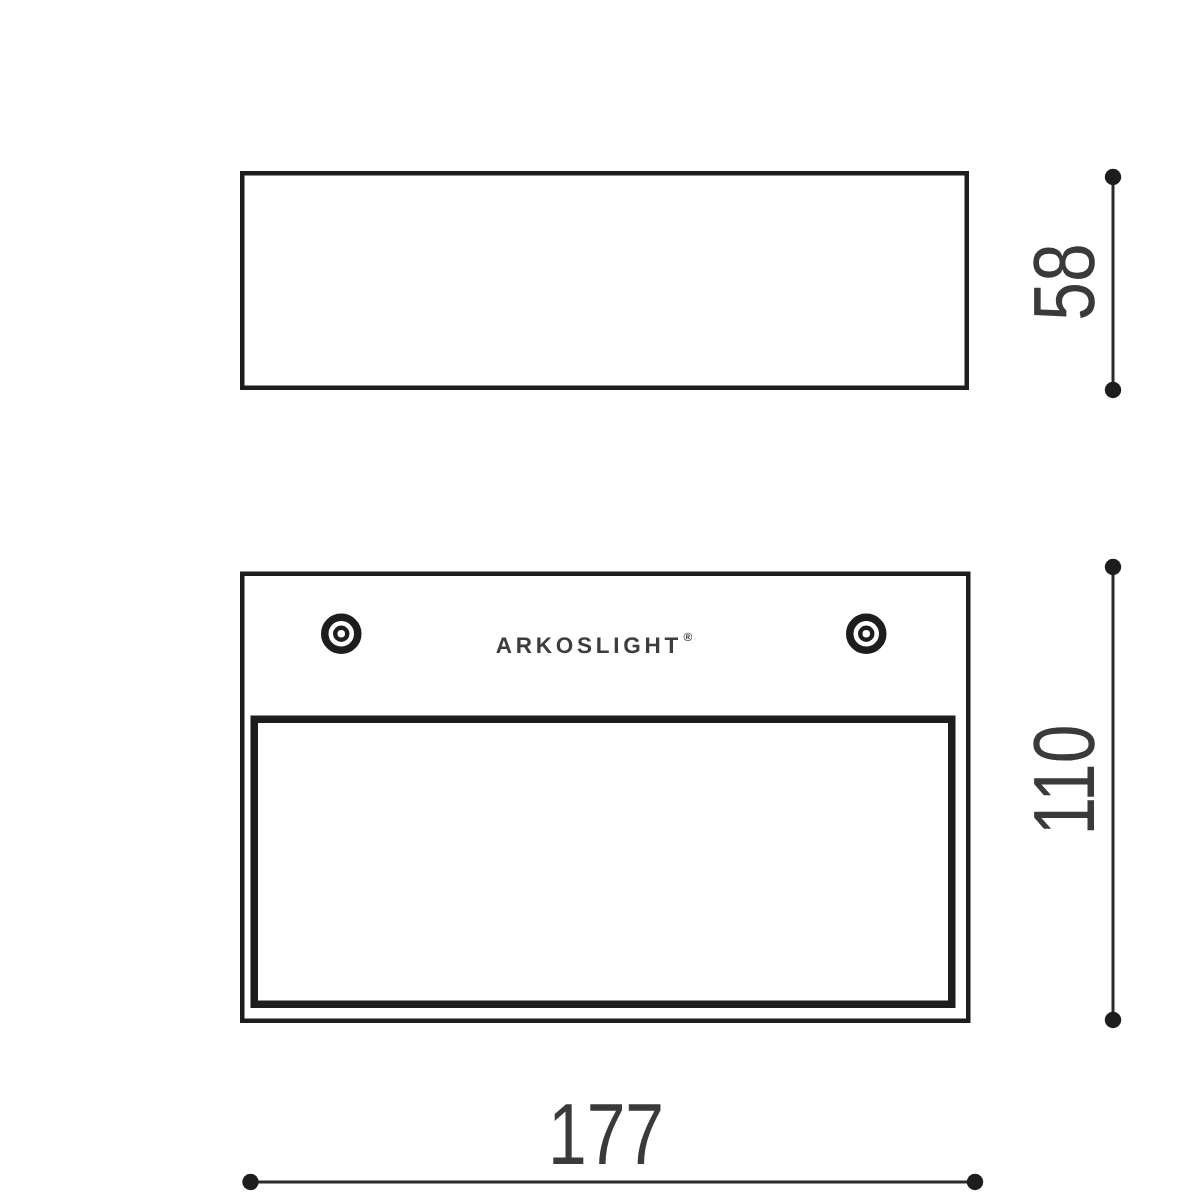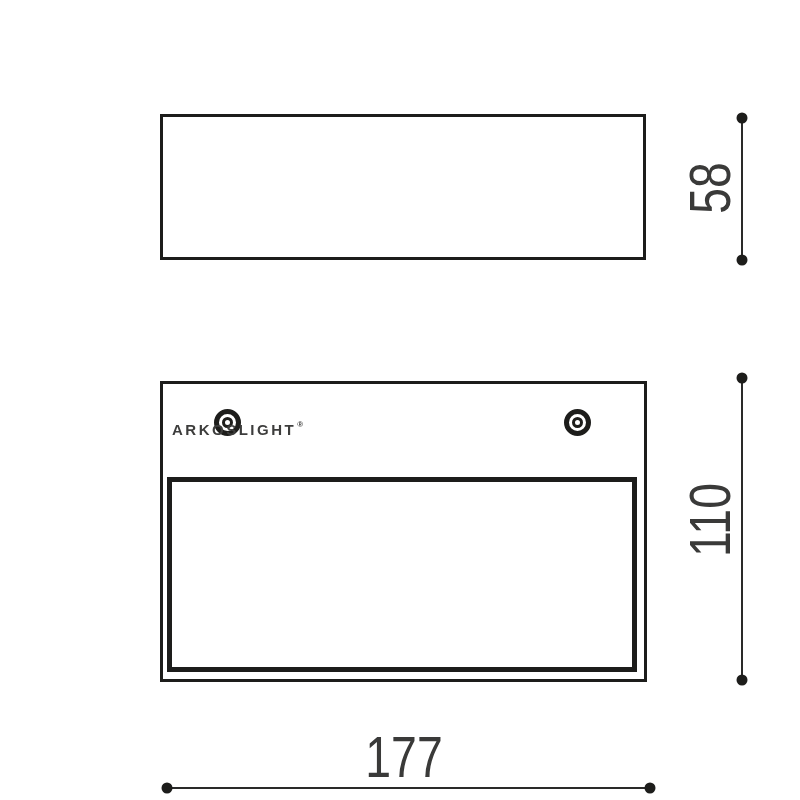--- a/index.html
+++ b/index.html
@@ -55,23 +55,23 @@
     box-sizing: border-box;
     width: 11px; height: 11px;
     border: 3.5px solid #1d1d1b;
     border-radius: 50%;
     background: #ffffff;
   }
 
   
   .logo {
     position: absolute;
-    left: 172px; top: 419px;
+    left: 152px; top: 419px;
     width: 487px;
-    text-align: left;
+    text-align: center;
     font-size: 15px;
     font-weight: 600;
     letter-spacing: 2.5px;
     color: #3d3d3c;
     line-height: 16px;
     white-space: nowrap;
   }
   .logo sup {
     font-size: 8px;
     letter-spacing: 0;

